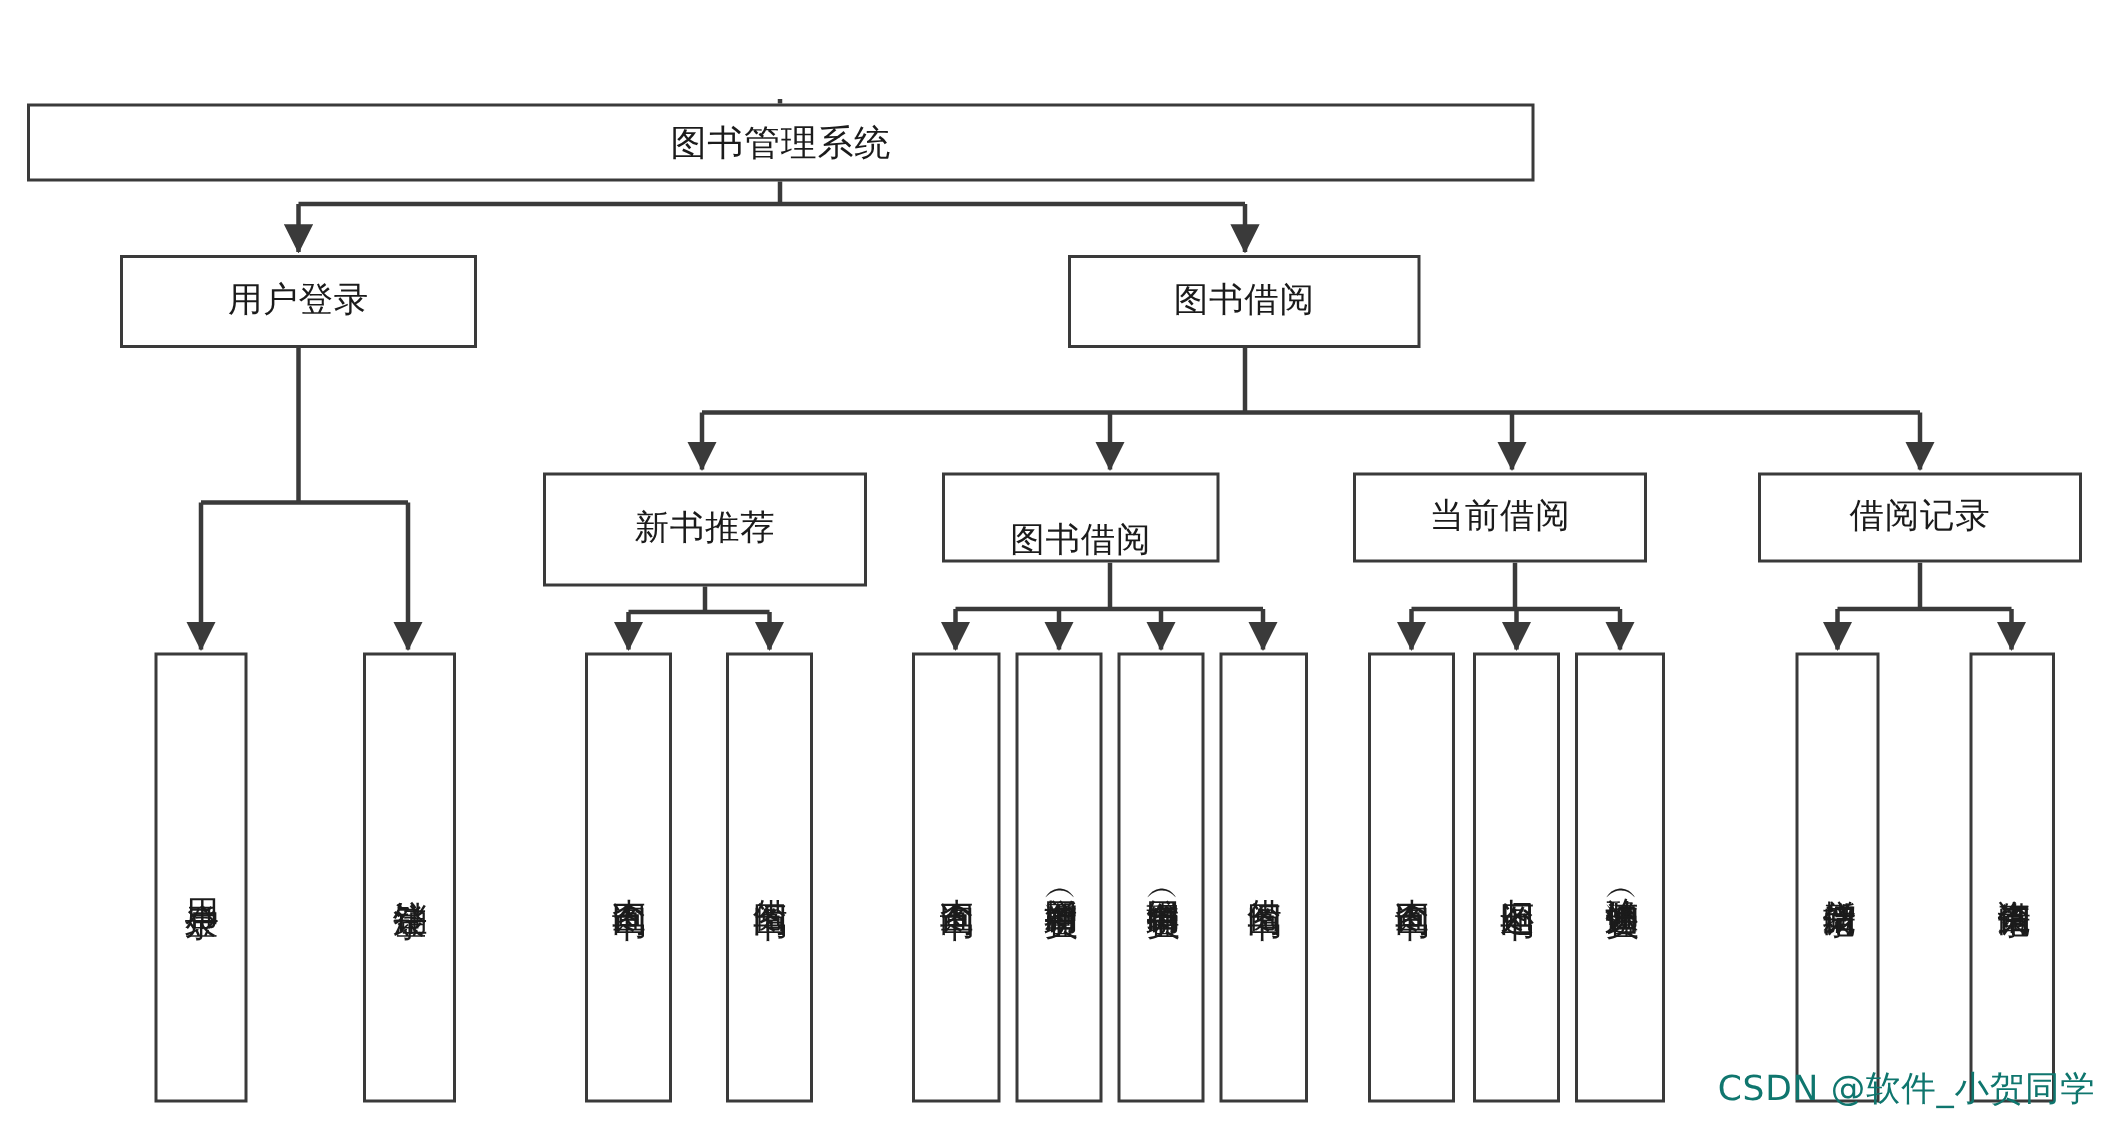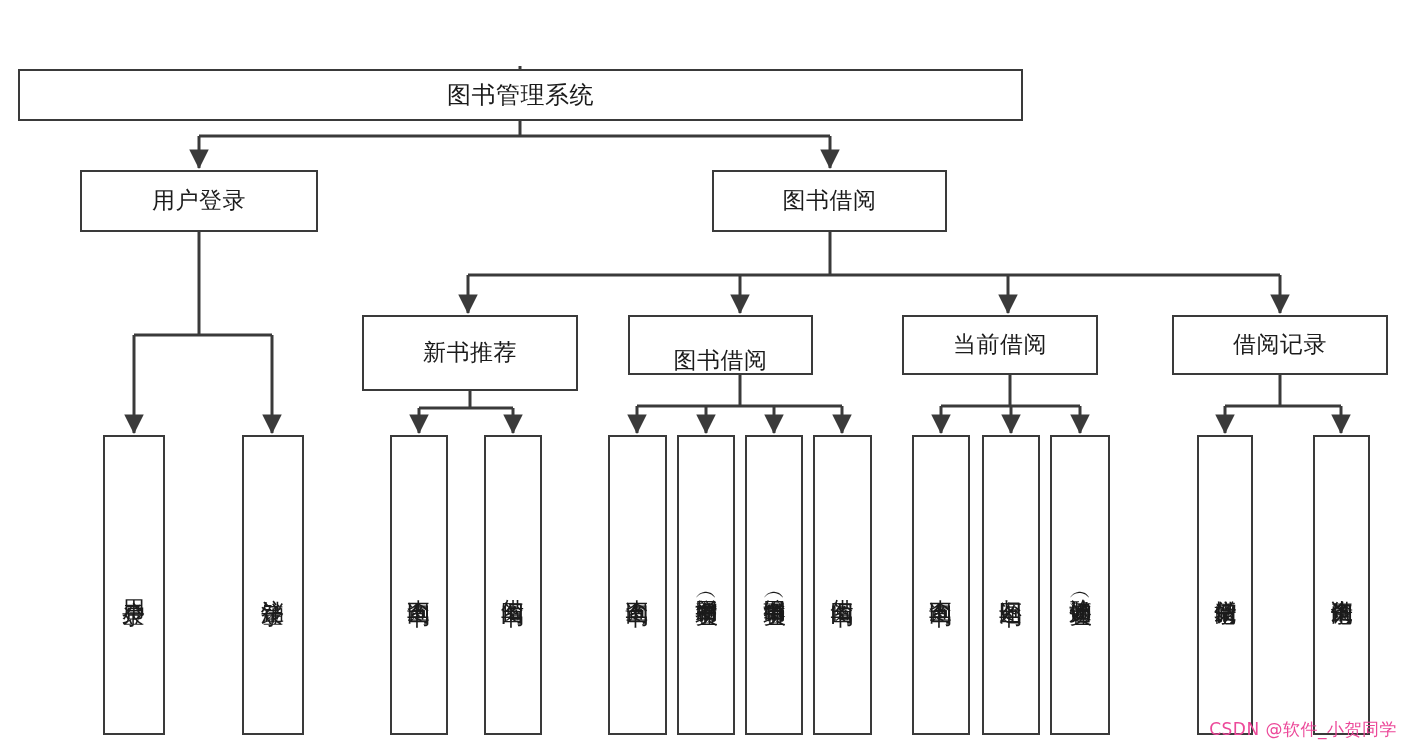--- a/index.html
+++ b/index.html
@@ -65,22 +65,22 @@
     white-space: nowrap;
   }
   .leaf.narrow span {
     font-size: 22px;
     letter-spacing: 1px;
   }
   .watermark {
     position: absolute;
     right: 8px;
     bottom: 6px;
-    font-size: 17px;
-    color: #ec4899;
+    font-size: 23px;
+    color: #0f766e;
     white-space: nowrap;
     letter-spacing: 0.5px;
   }
 </style>
 </head>
 <body>
 
 <div id="canvas">
 
   <svg id="connectors" viewBox="0 0 1405 747" xmlns="http://www.w3.org/2000/svg">

